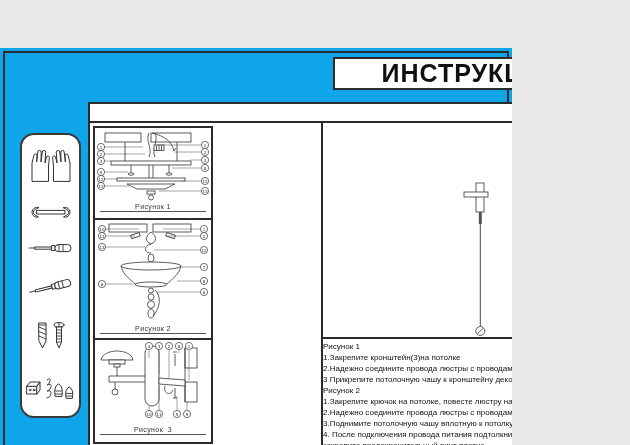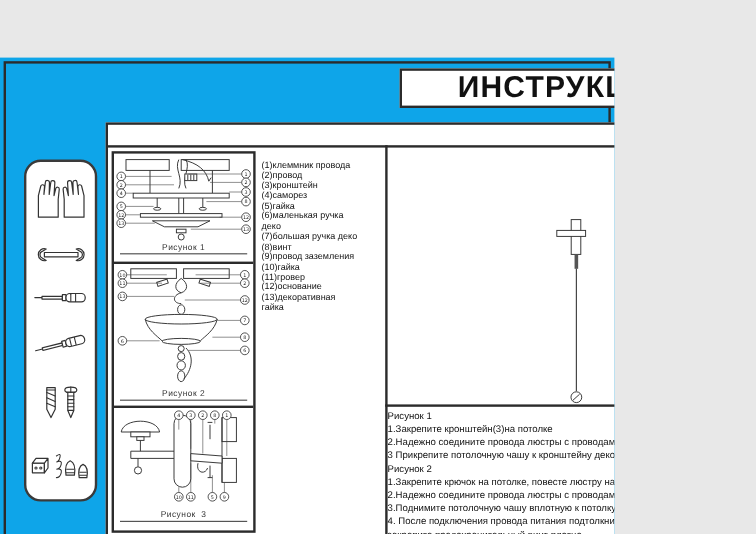--- a/index.html
+++ b/index.html
@@ -276,35 +276,20 @@
               <text x="82" y="75.5">5</text>
             <circle class="callout" cx="92" cy="74" r="3.6"></circle>
               <text x="92" y="75.5">9</text>
           </g>
         </svg>
         <div class="fig-label">Рисунок  3</div>
         <div class="fig-underline"></div>
       </div>
     </div>
 
-    <div class="parts">(1)клеммник провода
-(2)провод
-(3)кронштейн
-(4)саморез
-(5)гайка
-(6)маленькая ручка
-деко
-(7)большая ручка деко
-(8)винт
-(9)провод заземления
-(10)гайка
-(11)гровер
-(12)основание
-(13)декоративная
-гайка</div>
 
     <div class="lamp-area">
       <svg width="46" height="160" viewBox="0 0 46 160">
         <rect x="18" y="3" width="8" height="29" class="df"></rect>
         <rect x="6" y="12" width="24" height="5" class="df"></rect>
         <rect x="20.8" y="32" width="3" height="12" fill="#555" stroke="none"></rect>
         <line x1="22.3" y1="44" x2="22.3" y2="146" stroke="#333" stroke-width="0.9"></line>
         <circle cx="22.3" cy="151" r="4.5" class="df"></circle>
         <line x1="19.5" y1="153.5" x2="25" y2="148.5" class="d"></line>
       </svg>

